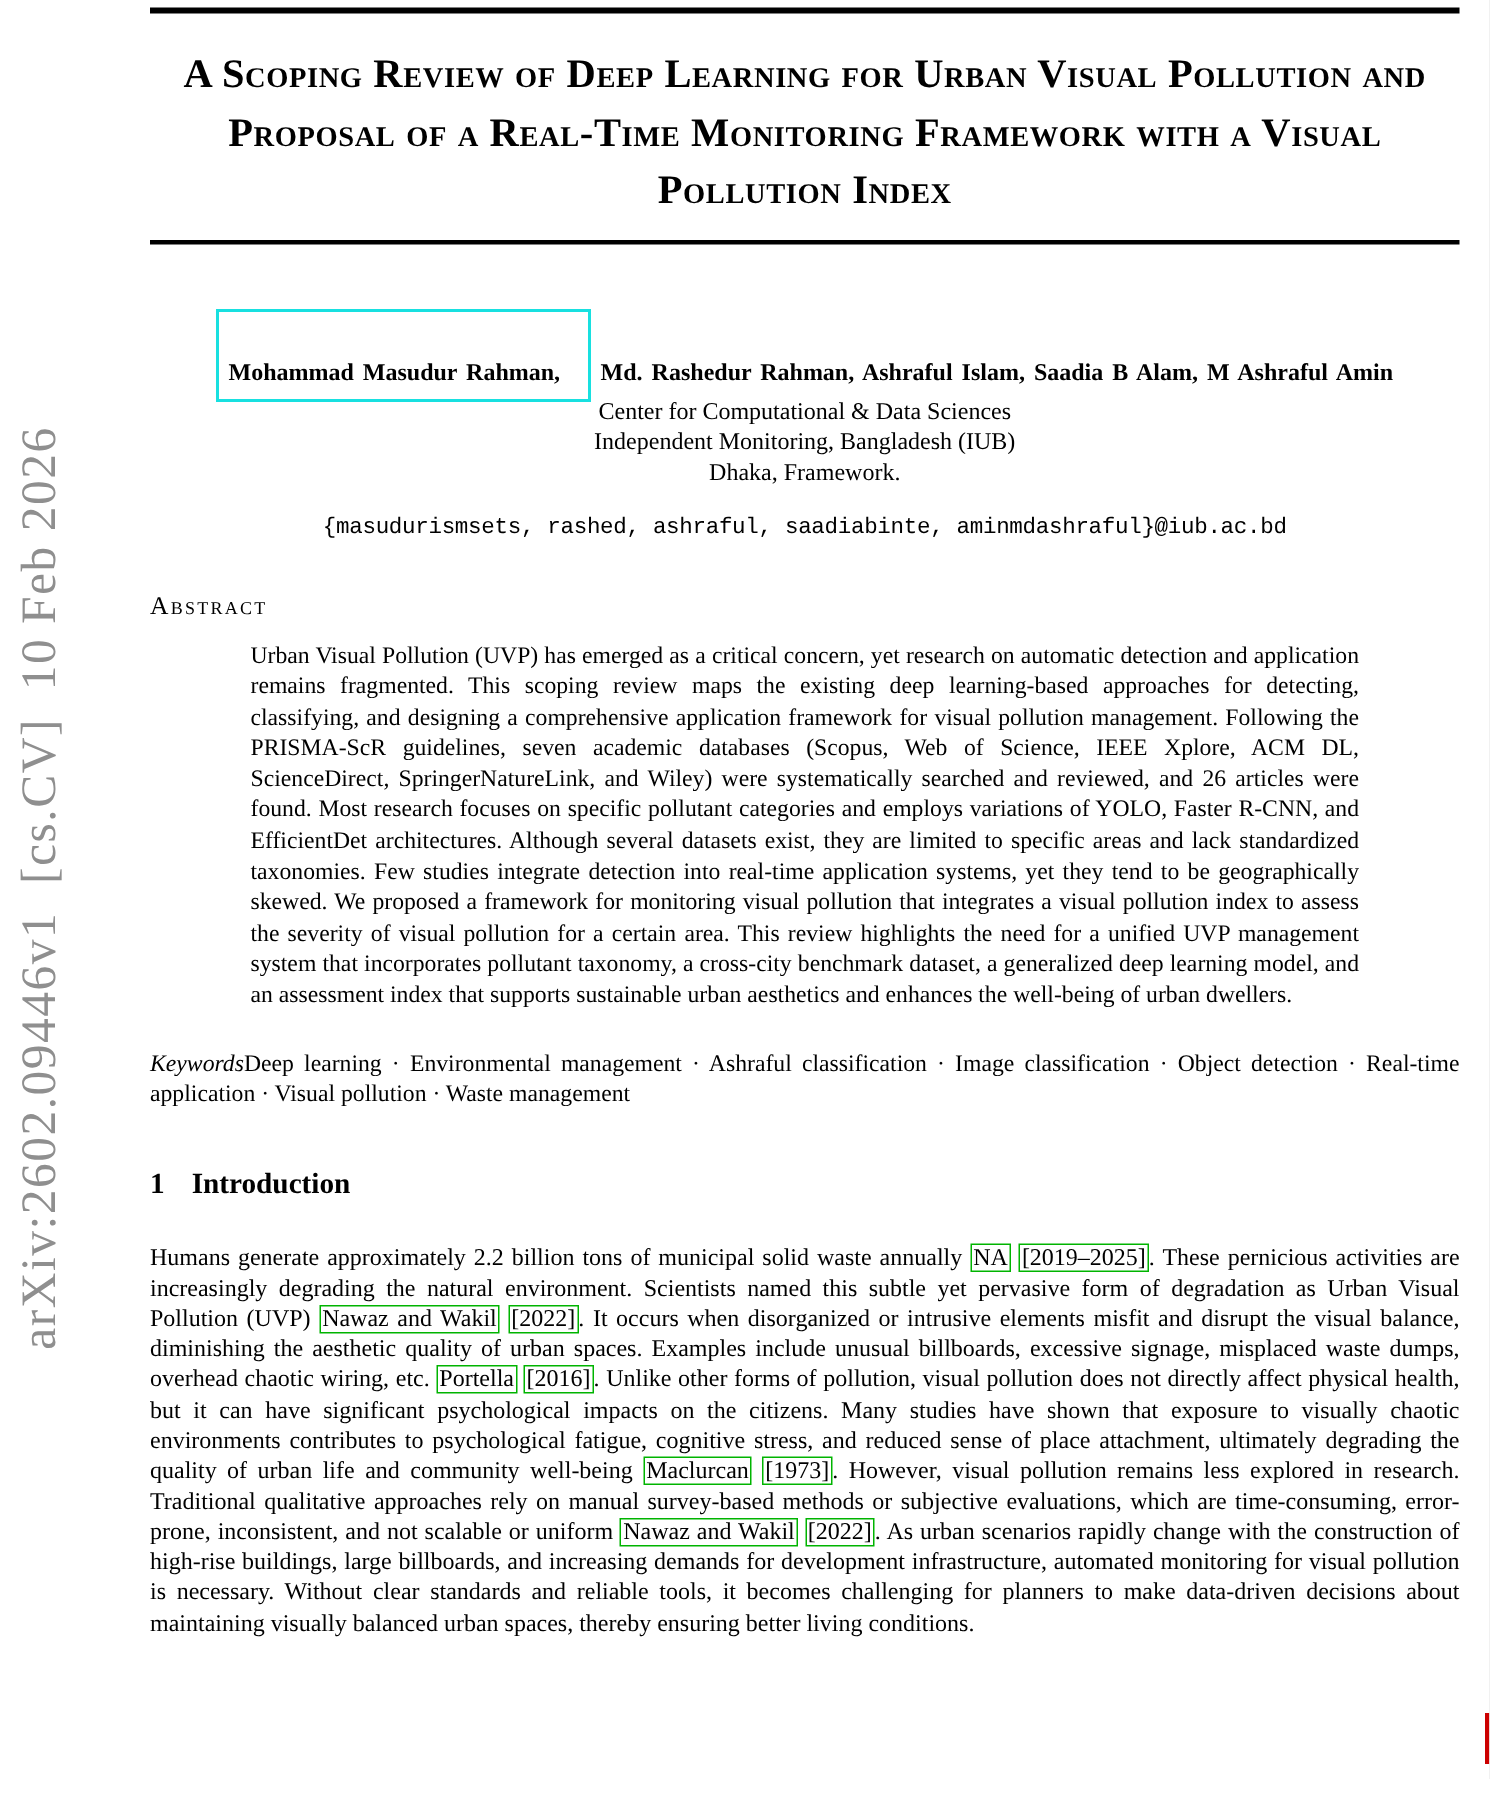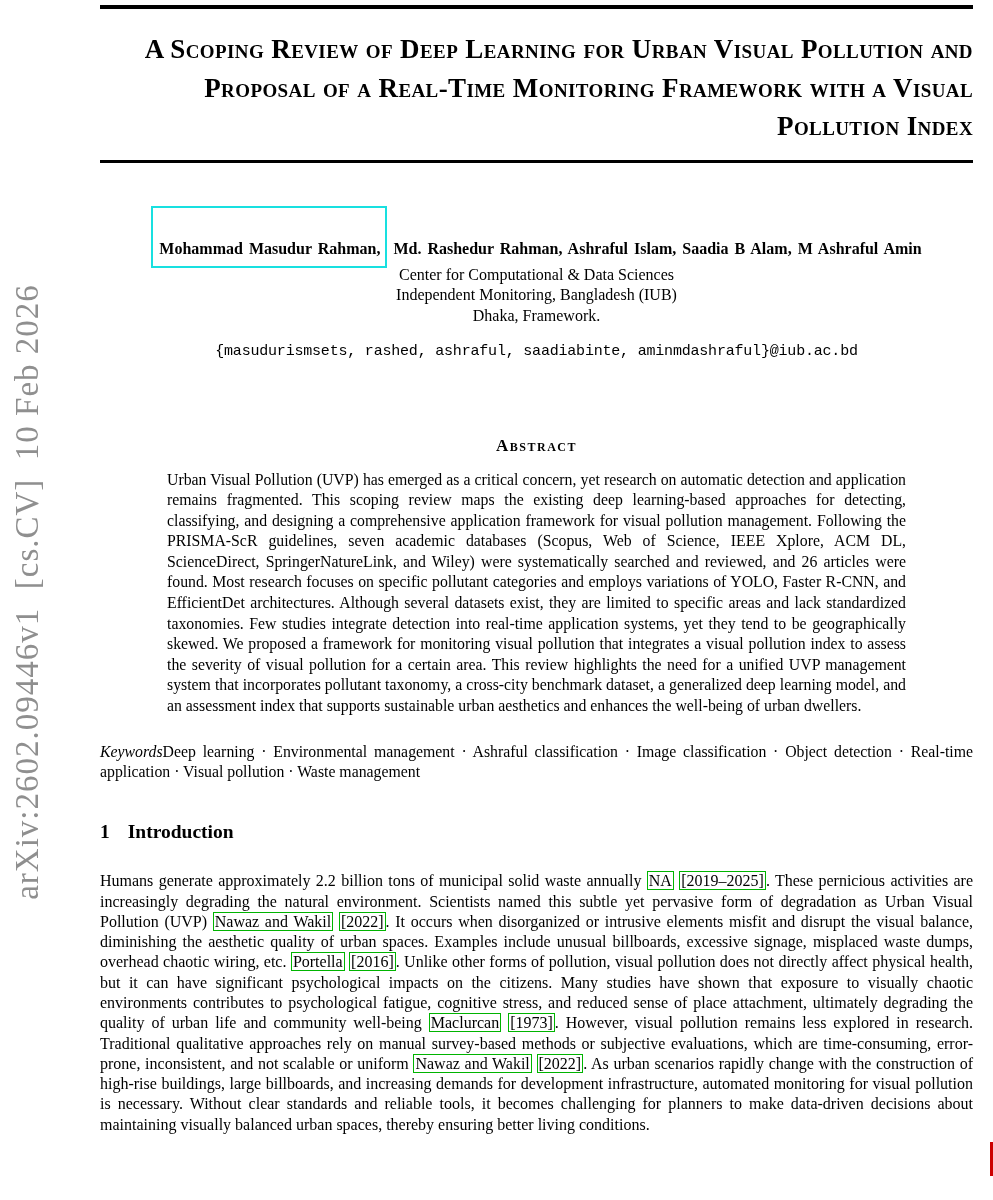--- a/index.html
+++ b/index.html
@@ -37,55 +37,54 @@
   .rule { background: #000; width: 100%; }
   .rule-top { height: 4px; margin-top: 5px; }
   .rule-mid { height: 3px; margin-top: 14px; }
 
   .title {
     margin-top: 21px;
     font-variant: small-caps;
     font-weight: bold;
     font-size: 27px;
     line-height: 38.5px;
-    text-align: right;
+    text-align: center;
     letter-spacing: 0.4px;
   }
 
   .authors {
     margin-top: 76px;
     text-align: center;
     font-weight: bold;
     font-size: 16px;
     line-height: 20px;
     word-spacing: 2px;
   }
   .author-box {
     border: 2px solid #18e0e0;
-    padding: 32px 5px 9px 6px;
+    padding: 32px 19px 9px 6px;
   }
 
   .affiliation {
     margin-top: 6px;
     text-align: center;
     font-size: 16px;
     line-height: 20.5px;
   }
   .emails {
     font-family: "Liberation Mono", monospace;
     font-size: 15px;
     margin-top: 16px;
     letter-spacing: -0.2px;
   }
 
   .abstract-heading {
-    margin-top: 73px;
-    text-align: center;
+    margin-top: 31px;
     font-variant: small-caps;
-    font-weight: bold;
+    font-weight: normal;
     font-size: 17px;
     letter-spacing: 1.5px;
   }
 
   .abstract-body {
     margin: 14px 67px 0 67px;
     font-size: 15.8px;
     line-height: 20.6px;
     text-align: justify;
     font-family: Liberation Serif, serif;

